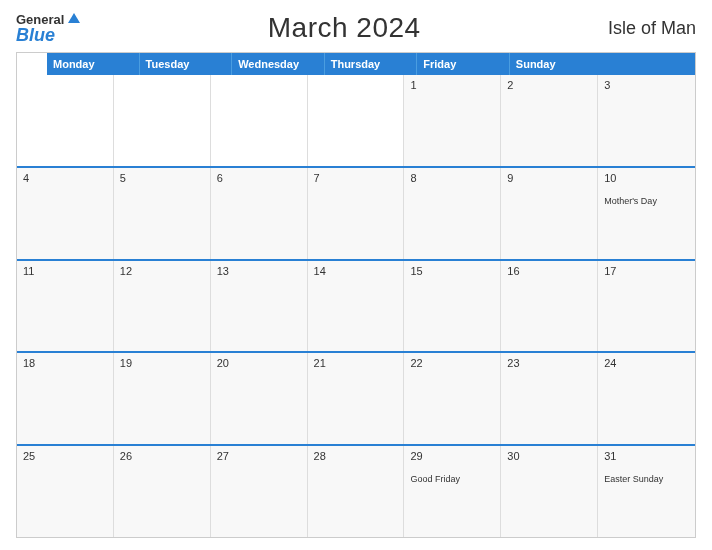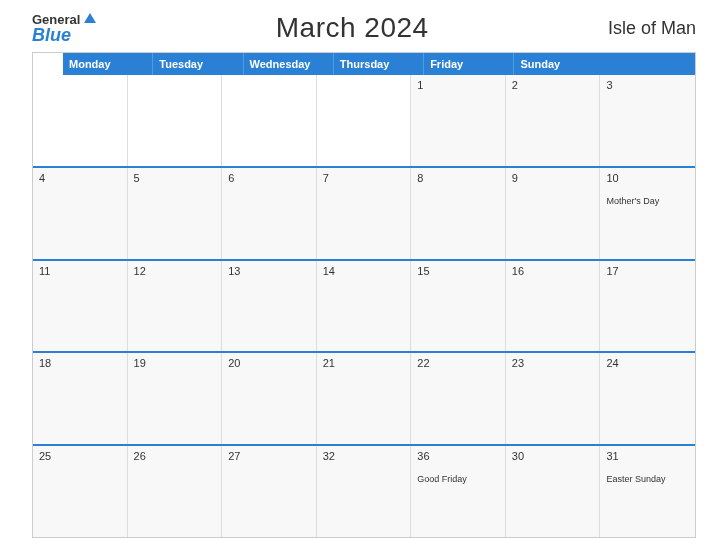--- a/index.html
+++ b/index.html
@@ -10,21 +10,21 @@
       font-family: Arial, sans-serif;
       overflow: hidden;
     }
 
     .page {
       width: 712px;
       height: 550px;
       background: #fff;
       display: flex;
       flex-direction: column;
-      padding: 12px 16px 12px 32px;
+      padding: 12px 16px 12px 16px;
     }
 
     
     .header {
       display: flex;
       align-items: center;
       justify-content: space-between;
       margin-bottom: 8px;
     }
 
@@ -273,24 +273,24 @@
         <div class="cal-day">
           <span class="day-num">25</span>
         </div>
         <div class="cal-day">
           <span class="day-num">26</span>
         </div>
         <div class="cal-day">
           <span class="day-num">27</span>
         </div>
         <div class="cal-day">
-          <span class="day-num">32</span>
-        </div>
-        <div class="cal-day">
-          <span class="day-num">36</span>
+          <span class="day-num">28</span>
+        </div>
+        <div class="cal-day">
+          <span class="day-num">29</span>
           <span class="day-event">Good Friday</span>
         </div>
         <div class="cal-day">
           <span class="day-num">30</span>
         </div>
         <div class="cal-day">
           <span class="day-num">31</span>
           <span class="day-event">Easter Sunday</span>
         </div>
       </div>

